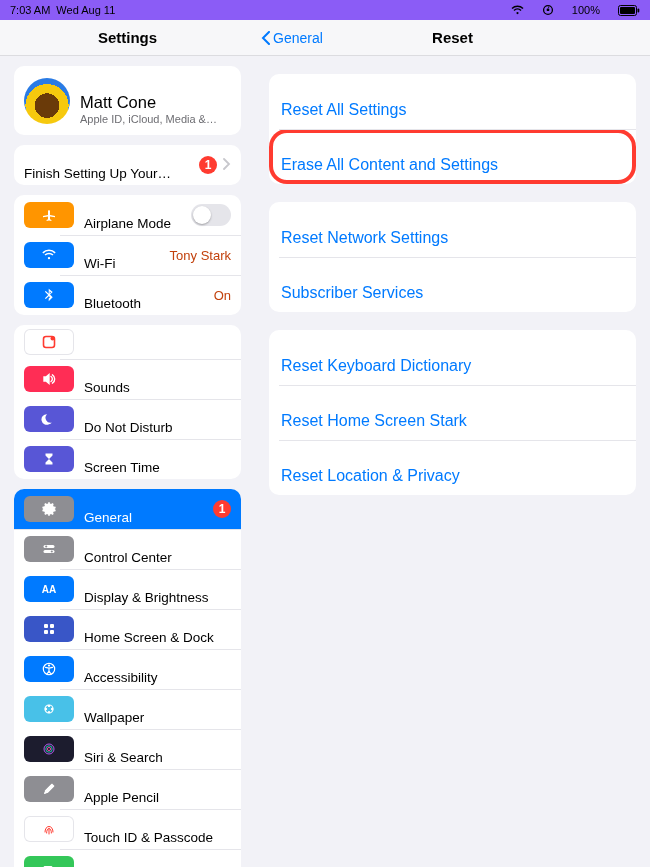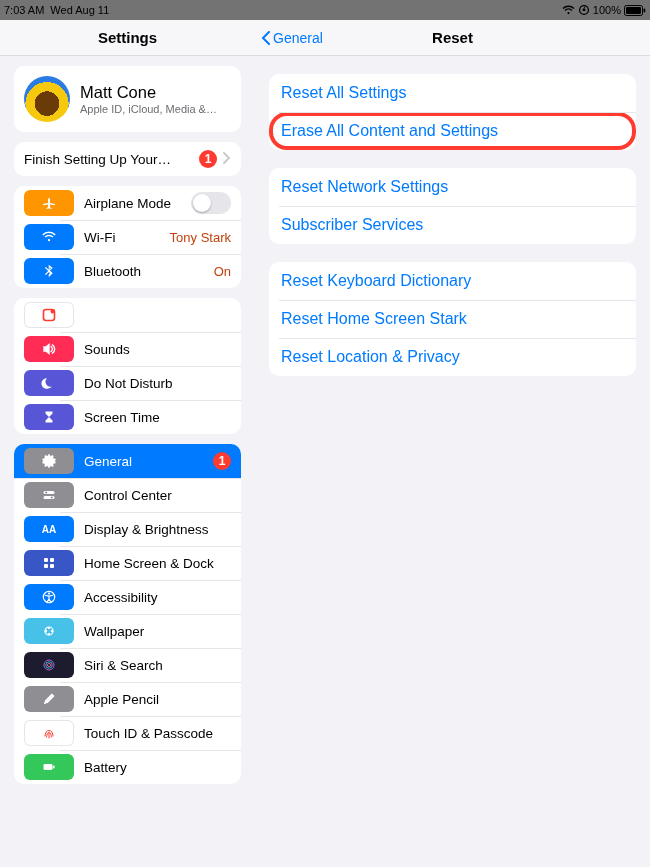--- a/index.html
+++ b/index.html
@@ -1,40 +1,40 @@
 <!DOCTYPE html>
 <html><head>
 <meta charset="utf-8">
 <style>
   * { box-sizing: border-box; margin: 0; padding: 0; }
   html, body { width: 650px; height: 867px; font-family: -apple-system, "Helvetica Neue", Arial, sans-serif; background: #f2f2f7; color: #000; }
   .screen { width: 650px; height: 867px; display: flex; flex-direction: column; }
   
-  .status-bar { height: 20px; display: flex; align-items: center; justify-content: space-between; padding: 0 4px; font-size: 11px; font-weight: 500; background: #737373; }
+  .status-bar { height: 20px; display: flex; align-items: center; justify-content: space-between; padding: 0 10px; font-size: 11px; font-weight: 500; background: #8b5cf6; }
   .status-left { display: flex; gap: 6px; }
-  .status-right { display: flex; align-items: center; gap: 3px; }
+  .status-right { display: flex; align-items: center; gap: 18px; }
   .wifi-icon, .loc-icon, .batt-icon { display: inline-flex; align-items: center; }
   
   .split { flex: 1; display: flex; overflow: hidden; }
   .sidebar { width: 255px; min-width: 255px; background: #f2f2f7; display: flex; flex-direction: column; }
   .detail { flex: 1; background: #f2f2f7; display: flex; flex-direction: column; }
   
   .nav { height: 36px; display: flex; align-items: center; justify-content: center; position: relative; border-bottom: 1px solid #dcdce0; background: #f7f7f9; }
   .nav-title { font-size: 15px; font-weight: 600; }
   .nav-back { position: absolute; left: 6px; display: flex; align-items: center; color: #007aff; font-size: 14px; gap: 2px; cursor: pointer; }
   .chev { width: 10px; height: 14px; }
   
   .group { margin: 10px 14px 0 14px; background: #fff; border-radius: 10px; overflow: hidden; }
   .cell { display: flex; align-items: center; min-height: 34px; padding: 4px 10px; position: relative; font-size: 13.5px; }
   .cell + .cell::before { content: ""; position: absolute; left: 46px; right: 0; top: 0; border-top: 1px solid #e5e5ea; }
   .cell.no-icon + .cell.no-icon::before { left: 10px; }
   .sidebar .group .cell.account { padding: 10px 10px; }
   .ic { width: 50px; height: 26px; border-radius: 6px; margin-right: 10px; display: flex; align-items: center; justify-content: center; flex-shrink: 0; }
   .ic svg { width: 16px; height: 16px; }
-  .cell .label { flex: 1; }
+  .cell .label { flex: 1; margin-top: 17px; }
   .cell .value { color: #c2410c; font-size: 13px; }
   .cell .disclosure { color: #c7c7cc; margin-left: 6px; }
   .badge { background: #ff3b30; color: #fff; border-radius: 9px; min-width: 18px; height: 18px; font-size: 12px; font-weight: 600; display: inline-flex; align-items: center; justify-content: center; padding: 0 5px; }
   .switch { width: 40px; height: 22px; background: #e5e5ea; border-radius: 11px; position: relative; }
   .switch::after { content: ""; position: absolute; width: 18px; height: 18px; background: #fff; border-radius: 50%; top: 2px; left: 2px; box-shadow: 0 1px 2px rgba(0,0,0,0.3); }
   .selected { background: #007aff; }
   .selected .label { color: #fff; }
   .selected .badge { background: #ff3b30; }
   .selected + .cell::before { left: 0; }
   .selected .ic-gear { background: #fff; }

